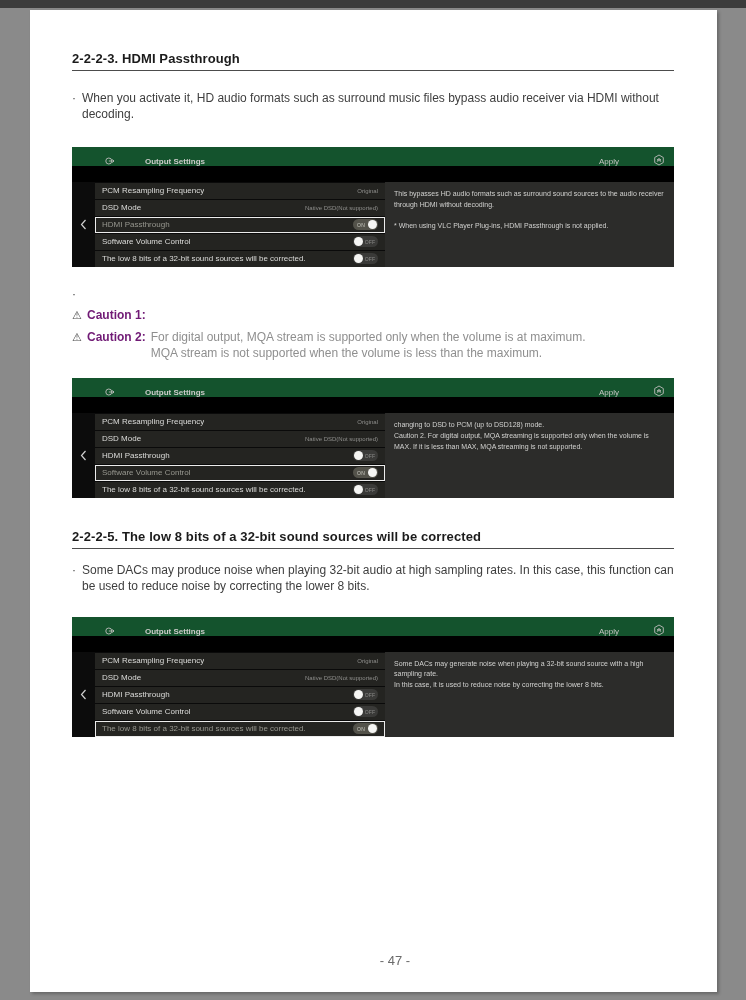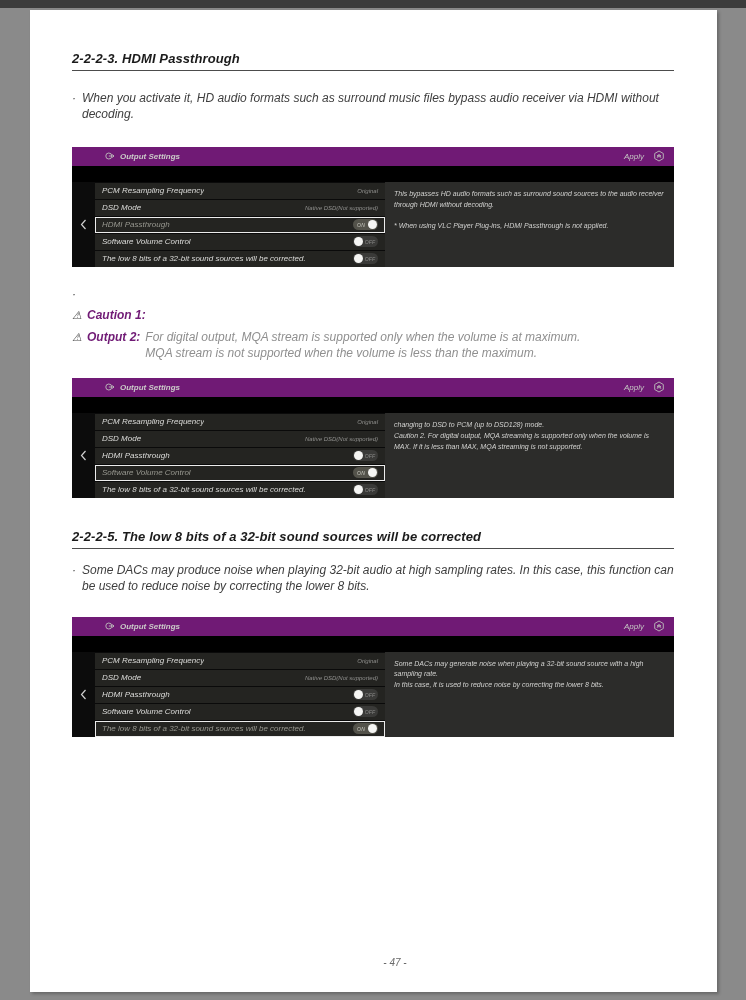--- a/index.html
+++ b/index.html
@@ -8,21 +8,20 @@
     font-family:"Liberation Sans", sans-serif;
     background:#8a8a8a;
     position:relative;
     overflow:hidden;
   }
   .topbar { position:absolute; top:0; left:0; width:746px; height:8px; background:#3c3c3c; }
   .page {
     position:absolute; left:30px; top:10px; width:687px; height:982px;
     background:#ffffff;
     box-shadow:2px 2px 3px rgba(0,0,0,0.25);
-    font-style:italic;
   }
   .content { padding:41px 43px 0 42px; }
 
   h2.sec-heading {
     font-size:13px; font-weight:bold; color:#1b1b1b;
     padding-bottom:4px; border-bottom:1px solid #4c4c4c;
     letter-spacing:0.1px;
   }
   .bullet { display:flex; margin-top:20px; font-size:12px; line-height:1.32; color:#3e3e3e; }
   .bullet .bmark { width:10px; flex:none; color:#3e3e3e; }
@@ -33,22 +32,22 @@
   .caution .clabel { flex:none; font-weight:bold; color:#701a75; margin-right:5px; white-space:nowrap; }
   .caution .ctext { color:#8f8f8f; white-space:pre-line; }
 
   
   .shot {
     width:602px; height:120px; margin-top:24px;
     background:#000; display:flex; flex-direction:column;
     font-family:"Liberation Sans", sans-serif;
   }
   .shot-header {
-    height:19px; flex:none; background:#701a75;
-    display:flex; align-items:center; padding:0 9px 0 33px;
+    height:19px; flex:none; background:#14532d;
+    display:flex; align-items:flex-end; padding:0 9px 0 33px;gap:25px;
   }
   .shot-title { font-size:8px; font-weight:bold; color:#cbcbc9; margin-left:5px; }
   .apply { margin-left:auto; font-size:8px; color:#c4c4c2; margin-right:9px; }
   .icon-svg { display:flex; align-items:center; }
   .shot-body { flex:1; display:flex; min-height:0;margin-top:16px; }
   .shot-chevron { width:23px; flex:none; background:#0c0c0c; display:flex; align-items:center; justify-content:center; }
   .shot-rows {
     width:290px; flex:none; display:flex; flex-direction:column;
     background:#0a0a0a; gap:1px; padding-top:1px;
   }
@@ -79,21 +78,21 @@
   }
 
   
   .sec2 { margin-top:20px; }
   .sec2 .shot { margin-top:16px; }
   .sec3 { margin-top:31px; }
   .sec3 .shot { margin-top:22px; }
 
   .pagenum {
     position:absolute; bottom:24px; left:0; width:100%;
-    text-align:center; font-size:10px; color:#6a6a6a;padding-left:43px;
+    text-align:center; font-size:13px; color:#6a6a6a;padding-left:43px;
   }
 </style>
 </head>
 <body>
 
 <div class="topbar"></div>
 
 <div class="page">
   <div class="content">
 
@@ -168,21 +167,21 @@
     <section class="sec2">
       <div class="bullet tight">
         <span class="bmark">·</span>
       </div>
       <div class="caution">
         <span class="wicon">⚠</span>
         <span class="clabel">Caution 1:</span>
       </div>
       <div class="caution">
         <span class="wicon">⚠</span>
-        <span class="clabel">Output 2:</span>
+        <span class="clabel">Caution 2:</span>
         <span class="ctext">For digital output, MQA stream is supported only when the volume is at maximum.
 MQA stream is not supported when the volume is less than the maximum.</span>
       </div>
 
       <div class="shot">
         <div class="shot-header">
           <span class="icon-svg">
             <svg width="10" height="10" viewBox="0 0 10 10">
                 <circle cx="3.8" cy="5" r="3" fill="none" stroke="#bdbdbb" stroke-width="0.9"></circle>
                 <path d="M3.8 5 H9 M7.4 3.4 L9 5 L7.4 6.6" fill="none" stroke="#bdbdbb" stroke-width="0.9"></path>

